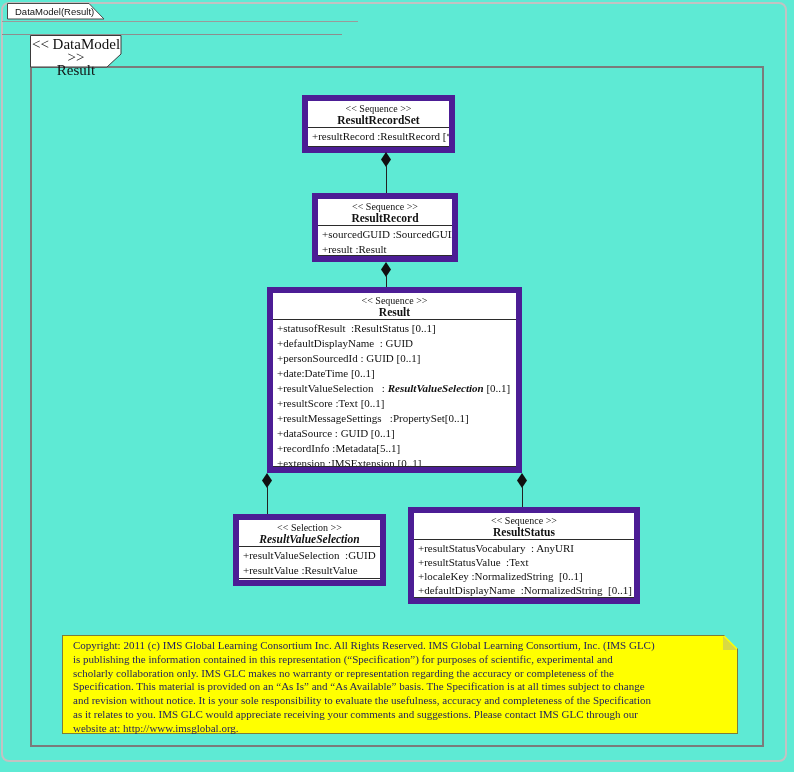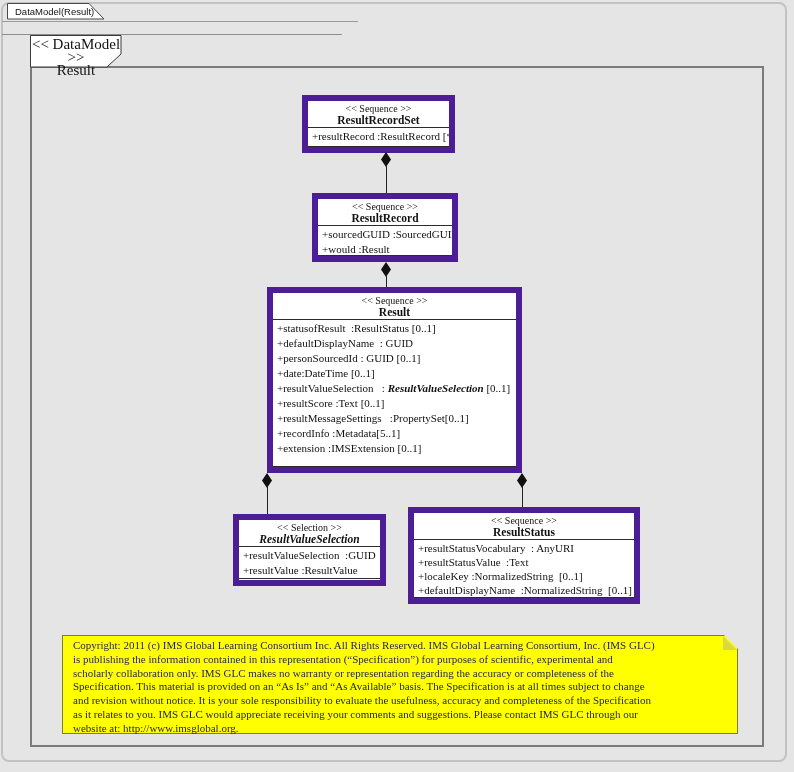--- a/index.html
+++ b/index.html
@@ -1,16 +1,16 @@
 <!DOCTYPE html>
 <html><head>
 <meta charset="utf-8">
 <style>
   html,body{margin:0;padding:0;background:#ffffff;}
-  #screen{position:relative;width:794px;height:772px;background:#e5e5e5;overflow:hidden;
+  #screen{position:relative;width:794px;height:772px;background:#5eead4;overflow:hidden;
           font-family:"Liberation Serif",serif;color:#111;}
   
   #window-border{position:absolute;left:1px;top:2px;width:786px;height:760px;
                  border:2px solid #c2c2c2;border-radius:8px;box-sizing:border-box;pointer-events:none;}
   
   #diagram-tab{position:absolute;left:6px;top:2px;width:104px;height:20px;}
   #diagram-tab .tab-text{position:absolute;left:9px;top:4px;font-family:"Liberation Sans",sans-serif;
                          font-size:9.5px;color:#111;white-space:pre;}
   
   .hline{position:absolute;height:1px;background:#9a9a9a;}
@@ -94,38 +94,39 @@
     <div class="ops"></div>
   </div>
 
   <div class="uml" id="box-rr">
     <div class="head">
       <div class="stereo">&lt;&lt; Sequence &gt;&gt;</div>
       <div class="cname">ResultRecord</div>
     </div>
     <div class="attrs">
       <div class="attr">+sourcedGUID :SourcedGUID</div>
-      <div class="attr">+would :Result</div>
+      <div class="attr">+result :Result</div>
     </div>
     <div class="ops"></div>
   </div>
 
   <div class="uml" id="box-result">
     <div class="head">
       <div class="stereo">&lt;&lt; Sequence &gt;&gt;</div>
       <div class="cname">Result</div>
     </div>
     <div class="attrs">
       <div class="attr">+statusofResult  :ResultStatus [0..1]</div>
       <div class="attr">+defaultDisplayName  : GUID</div>
       <div class="attr">+personSourcedId : GUID [0..1]</div>
       <div class="attr">+date:DateTime [0..1]</div>
       <div class="attr"><span>+resultValueSelection   : </span><span class="it">ResultValueSelection</span><span> [0..1]</span></div>
       <div class="attr">+resultScore :Text [0..1]</div>
       <div class="attr">+resultMessageSettings   :PropertySet[0..1]</div>
+      <div class="attr">+dataSource : GUID [0..1]</div>
       <div class="attr">+recordInfo :Metadata[5..1]</div>
       <div class="attr">+extension :IMSExtension [0..1]</div>
     </div>
     <div class="ops"></div>
   </div>
 
   <div class="uml" id="box-rvs">
     <div class="head">
       <div class="stereo">&lt;&lt; Selection &gt;&gt;</div>
       <div class="cname italic">ResultValueSelection</div>

